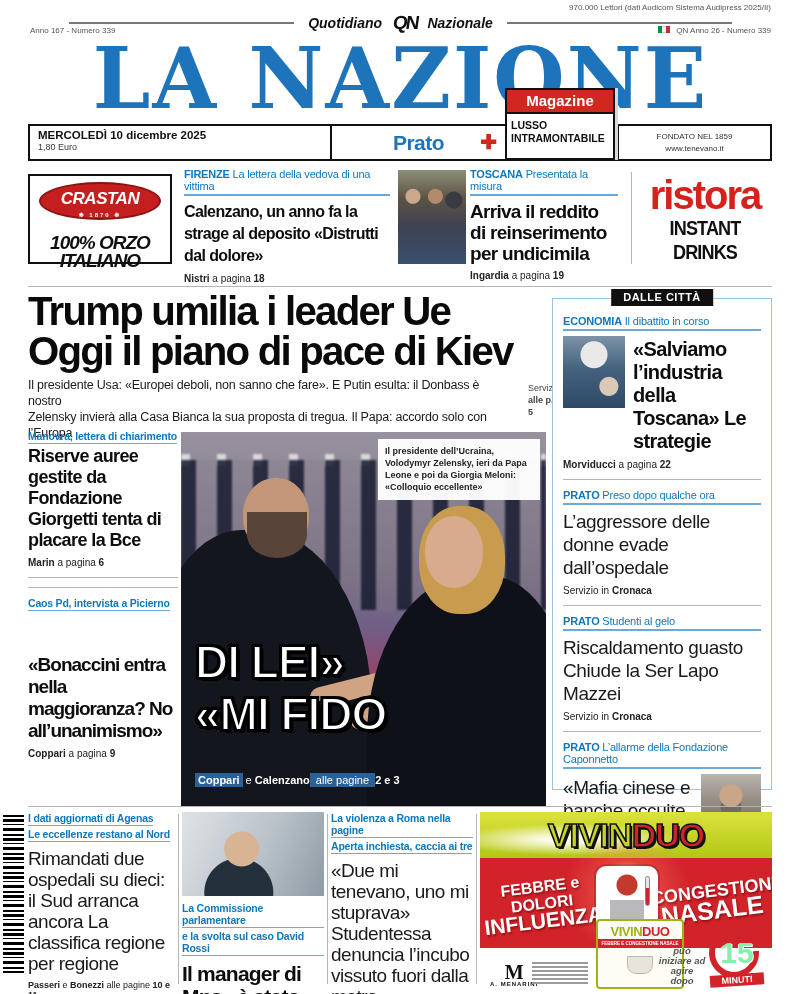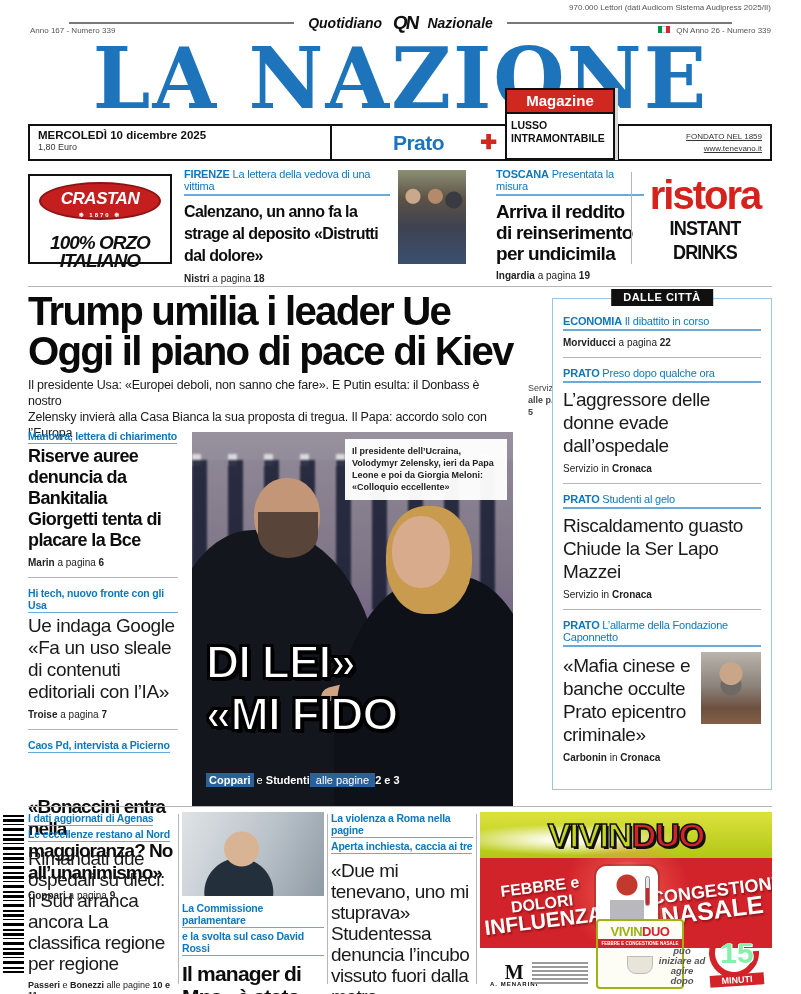--- a/index.html
+++ b/index.html
@@ -31,21 +31,21 @@
   .mag .magbody { font-weight:800; font-size:10.5px; line-height:1.25; padding:5px 4px; color:#101010; }
   
   .datebar { top:124px; left:28px; width:744px; height:37px; border:2px solid #101010; display:flex; z-index:3; background:#fff; }
   .db-date { width:302px; border-right:2px solid #101010; padding:3px 8px; }
   .db-date .d { font-weight:800; font-size:11.5px; }
   .db-date .p { font-size:9px; color:#333; margin-top:1px; }
   .db-prato { flex:1; position:relative; display:flex; align-items:center; justify-content:center; }
   .db-prato .nm { color:#1e74bb; font-weight:800; font-size:21px; letter-spacing:-0.5px; }
   .db-prato .cross { position:absolute; right:8px; top:4px; color:#d0281f; font-size:20px; font-weight:900; }
   .db-magspace { width:112px; border-left:2px solid #101010; }
-  .db-founded { width:153px; border-left:2px solid #101010; text-align:right; padding:5px 8px; font-size:8px; color:#333; line-height:1.5;text-decoration:underline; }
+  .db-founded { width:153px; border-left:2px solid #101010; text-align:center; padding:5px 8px; font-size:8px; color:#333; line-height:1.5; }
   
   .kicker { display:block; color:#0e78be; font-size:11px; border-bottom:2px solid #6aa9d8; padding-bottom:2px; margin-bottom:5px; letter-spacing:-0.2px; }
   .kicker .kb { font-weight:800; }
   .kicker .kr { font-weight:500; }
   .kick2 { display:block; color:#0e78be; font-size:10.5px; font-weight:600; letter-spacing:-0.2px; }
   .kick2 span { display:inline-block; border-bottom:1.5px solid #6aa9d8; padding-bottom:1px; margin-bottom:2px; }
   .hl-b { font-weight:800; letter-spacing:-0.6px; color:#0d0d0d; }
   .hl-r { font-weight:400; letter-spacing:-0.4px; color:#1a1a1a; }
   .byline { font-size:10px; color:#222; margin-top:6px; }
   .by-b { font-weight:800; }
@@ -58,37 +58,37 @@
   .crastan .oval small { display:block; font-size:6px; line-height:2px; font-style:normal; letter-spacing:2px; }
   .crastan .claim { font-style:italic; font-weight:900; font-size:19px; line-height:0.95; letter-spacing:-1px; margin-top:14px; color:#101010; }
   .st-firenze { top:168px; left:184px; width:206px; }
   .st-firenze .h { font-size:16px; line-height:22px; }
   .crowdphoto { top:170px; left:398px; width:68px; height:94px;
     background:
       radial-gradient(circle at 22% 28%, #caa88c 0 7px, transparent 8px),
       radial-gradient(circle at 55% 28%, #b38a6b 0 7px, transparent 8px),
       radial-gradient(circle at 82% 32%, #3a3a42 0 8px, transparent 9px),
       linear-gradient(180deg, #8d8f76 0%, #5d5346 30%, #3f4252 60%, #39506e 100%); }
-  .st-toscana { top:168px; left:496px; width:148px; }
+  .st-toscana { top:168px; left:470px; width:148px; }
   .st-toscana .h { font-size:19px; line-height:21px; letter-spacing:-0.7px; }
   .ristora { top:176px; left:638px; width:134px; text-align:center; }
   .ristora .r1 { color:#d6221c; font-weight:900; font-size:40px; line-height:38px; letter-spacing:-2px; }
   .ristora .r2 { color:#101010; font-weight:700; font-size:21px; letter-spacing:-1px; transform:scaleX(0.86); transform-origin:center; margin-top:2px; }
   
   .mainhl { left:28px; top:291px; width:530px; font-weight:800; font-size:41px; line-height:40px; letter-spacing:-1.8px; color:#0a0a0a; transform:scaleX(0.98); transform-origin:left top; }
   .deck { left:28px; top:377px; width:478px; font-size:12.5px; line-height:16px; font-weight:500; color:#1a1a1a; letter-spacing:-0.2px; }
   .services { left:528px; top:382px; width:42px; font-size:9px; color:#444; line-height:12px; }
   .services .s2 { font-weight:700; }
   
   .leftcol { left:28px; top:430px; width:150px; }
   .leftcol .h1 { font-size:18px; line-height:21px; }
   .leftcol .h2 { font-size:19px; line-height:22px; }
   .leftcol .h3 { font-size:19px; line-height:22px; letter-spacing:-1px;margin-top:41px; }
   
-  .photo { left:192px; top:432px; width:321px; height:374px; overflow:hidden; background:linear-gradient(180deg,#98919e 0%, #7d7485 38%, #6f5f86 52%, #a43a62 70%, #c2566f 100%); }
+  .photo { left:181px; top:432px; width:365px; height:374px; overflow:hidden; background:linear-gradient(180deg,#98919e 0%, #7d7485 38%, #6f5f86 52%, #a43a62 70%, #c2566f 100%); }
   .guards { position:absolute; top:28px; left:0; width:100%; height:150px;
     background:repeating-linear-gradient(90deg, rgba(26,30,52,0.88) 0 15px, rgba(130,122,138,0.25) 15px 36px); filter:blur(1px); }
   .caps { position:absolute; top:22px; left:0; width:100%; height:12px;
     background:repeating-linear-gradient(90deg, rgba(235,235,235,0.8) 0 9px, transparent 9px 36px); filter:blur(1px); }
   .fig-left { position:absolute; left:-34px; bottom:-24px; width:225px; height:300px; background:#14161d; border-radius:42% 50% 0 0 / 55% 60% 0 0; }
   .fig-left .head { position:absolute; top:-52px; left:96px; width:66px; height:76px; background:#c29677; border-radius:48%; }
   .fig-left .beard { position:absolute; top:-18px; left:100px; width:60px; height:46px; background:#584439; border-radius:0 0 50% 50%; }
   .fig-right { position:absolute; right:-26px; bottom:-40px; width:205px; height:270px; background:#0f1118; border-radius:50% 40% 0 0 / 60% 52% 0 0; }
   .fig-right .hair { position:absolute; top:-70px; left:52px; width:86px; height:108px; background:#c99b4f; border-radius:46%; }
   .fig-right .face { position:absolute; top:-60px; left:58px; width:58px; height:72px; background:#d8ab8c; border-radius:48%; }
@@ -251,29 +251,24 @@
     <div>Zelensky invierà alla Casa Bianca la sua proposta di tregua. Il Papa: accordo solo con l’Europa</div>
   </div>
   <div class="abs services">
     <div>Servizi</div>
     <div class="s2">alle p. 4 e 5</div>
   </div>
 
   <div class="abs leftcol">
     <div>
       <span class="kick2"><span>Manovra, lettera di chiarimento</span></span>
-      <div class="h1 hl-b">Riserve auree denuncia da Bankitalia Giorgetti tenta di placare la Bce</div>
+      <div class="h1 hl-b">Riserve auree gestite da Fondazione Giorgetti tenta di placare la Bce</div>
       <div class="byline"><span class="by-b">Marin</span><span> a pagina </span><span class="by-b">6</span></div>
     </div>
     <div class="sdiv"></div>
-    <div>
-      <span class="kick2"><span>Hi tech, nuovo fronte con gli Usa</span></span>
-      <div class="h2 hl-r">Ue indaga Google «Fa un uso sleale di contenuti editoriali con l’IA»</div>
-      <div class="byline"><span class="by-b">Troise</span><span> a pagina </span><span class="by-b">7</span></div>
-    </div>
     <div class="sdiv"></div>
     <div>
       <span class="kick2"><span>Caos Pd, intervista a Picierno</span></span>
       <div class="h3 hl-b">«Bonaccini entra nella maggioranza? No all’unanimismo»</div>
       <div class="byline"><span class="by-b">Coppari</span><span> a pagina </span><span class="by-b">9</span></div>
     </div>
   </div>
 
   <div class="abs photo">
     <div class="caps"></div>
@@ -286,28 +281,32 @@
     <div class="arm a2"></div>
     <div class="fig-right">
       <div class="hair"></div>
       <div class="face"></div>
     </div>
     <div class="photocap">Il presidente dell’Ucraina, Volodymyr Zelensky, ieri da Papa Leone e poi da Giorgia Meloni: «Colloquio eccellente»</div>
     <div class="quote">
       <div>DI LEI»</div>
       <div>«MI FIDO</div>
     </div>
-    <div class="credit"><span class="chip cb">Coppari</span><span> e </span><span class="cb">Studenti</span><span class="chip"> alle pagine </span><span class="cb">2 e 3</span></div>
+    <div class="credit"><span class="chip cb">Coppari</span><span> e </span><span class="cb">Calenzano</span><span class="chip"> alle pagine </span><span class="cb">2 e 3</span></div>
   </div>
 
   <div class="abs rightcol">
     <div class="rc-head">DALLE CITTÀ</div>
     <div class="rc-in">
       <div class="rc-story">
         <span class="kicker"><span class="kb">ECONOMIA</span><span class="kr"> Il dibattito in corso</span></span>
+        <div class="rc-row">
+          <div class="ph-economia"></div>
+          <div class="h rc-h-b">«Salviamo l’industria della Toscana» Le strategie</div>
+        </div>
         <div class="byline"><span class="by-b">Morviducci</span><span> a pagina </span><span class="by-b">22</span></div>
       </div>
       <div class="sdiv"></div>
       <div class="rc-story">
         <span class="kicker"><span class="kb">PRATO</span><span class="kr"> Preso dopo qualche ora</span></span>
         <div class="h rc-h-r">L’aggressore delle donne evade dall’ospedale</div>
         <div class="byline"><span class="by-b"></span><span>Servizio in </span><span class="by-b">Cronaca</span></div>
       </div>
       <div class="sdiv"></div>
       <div class="rc-story">

